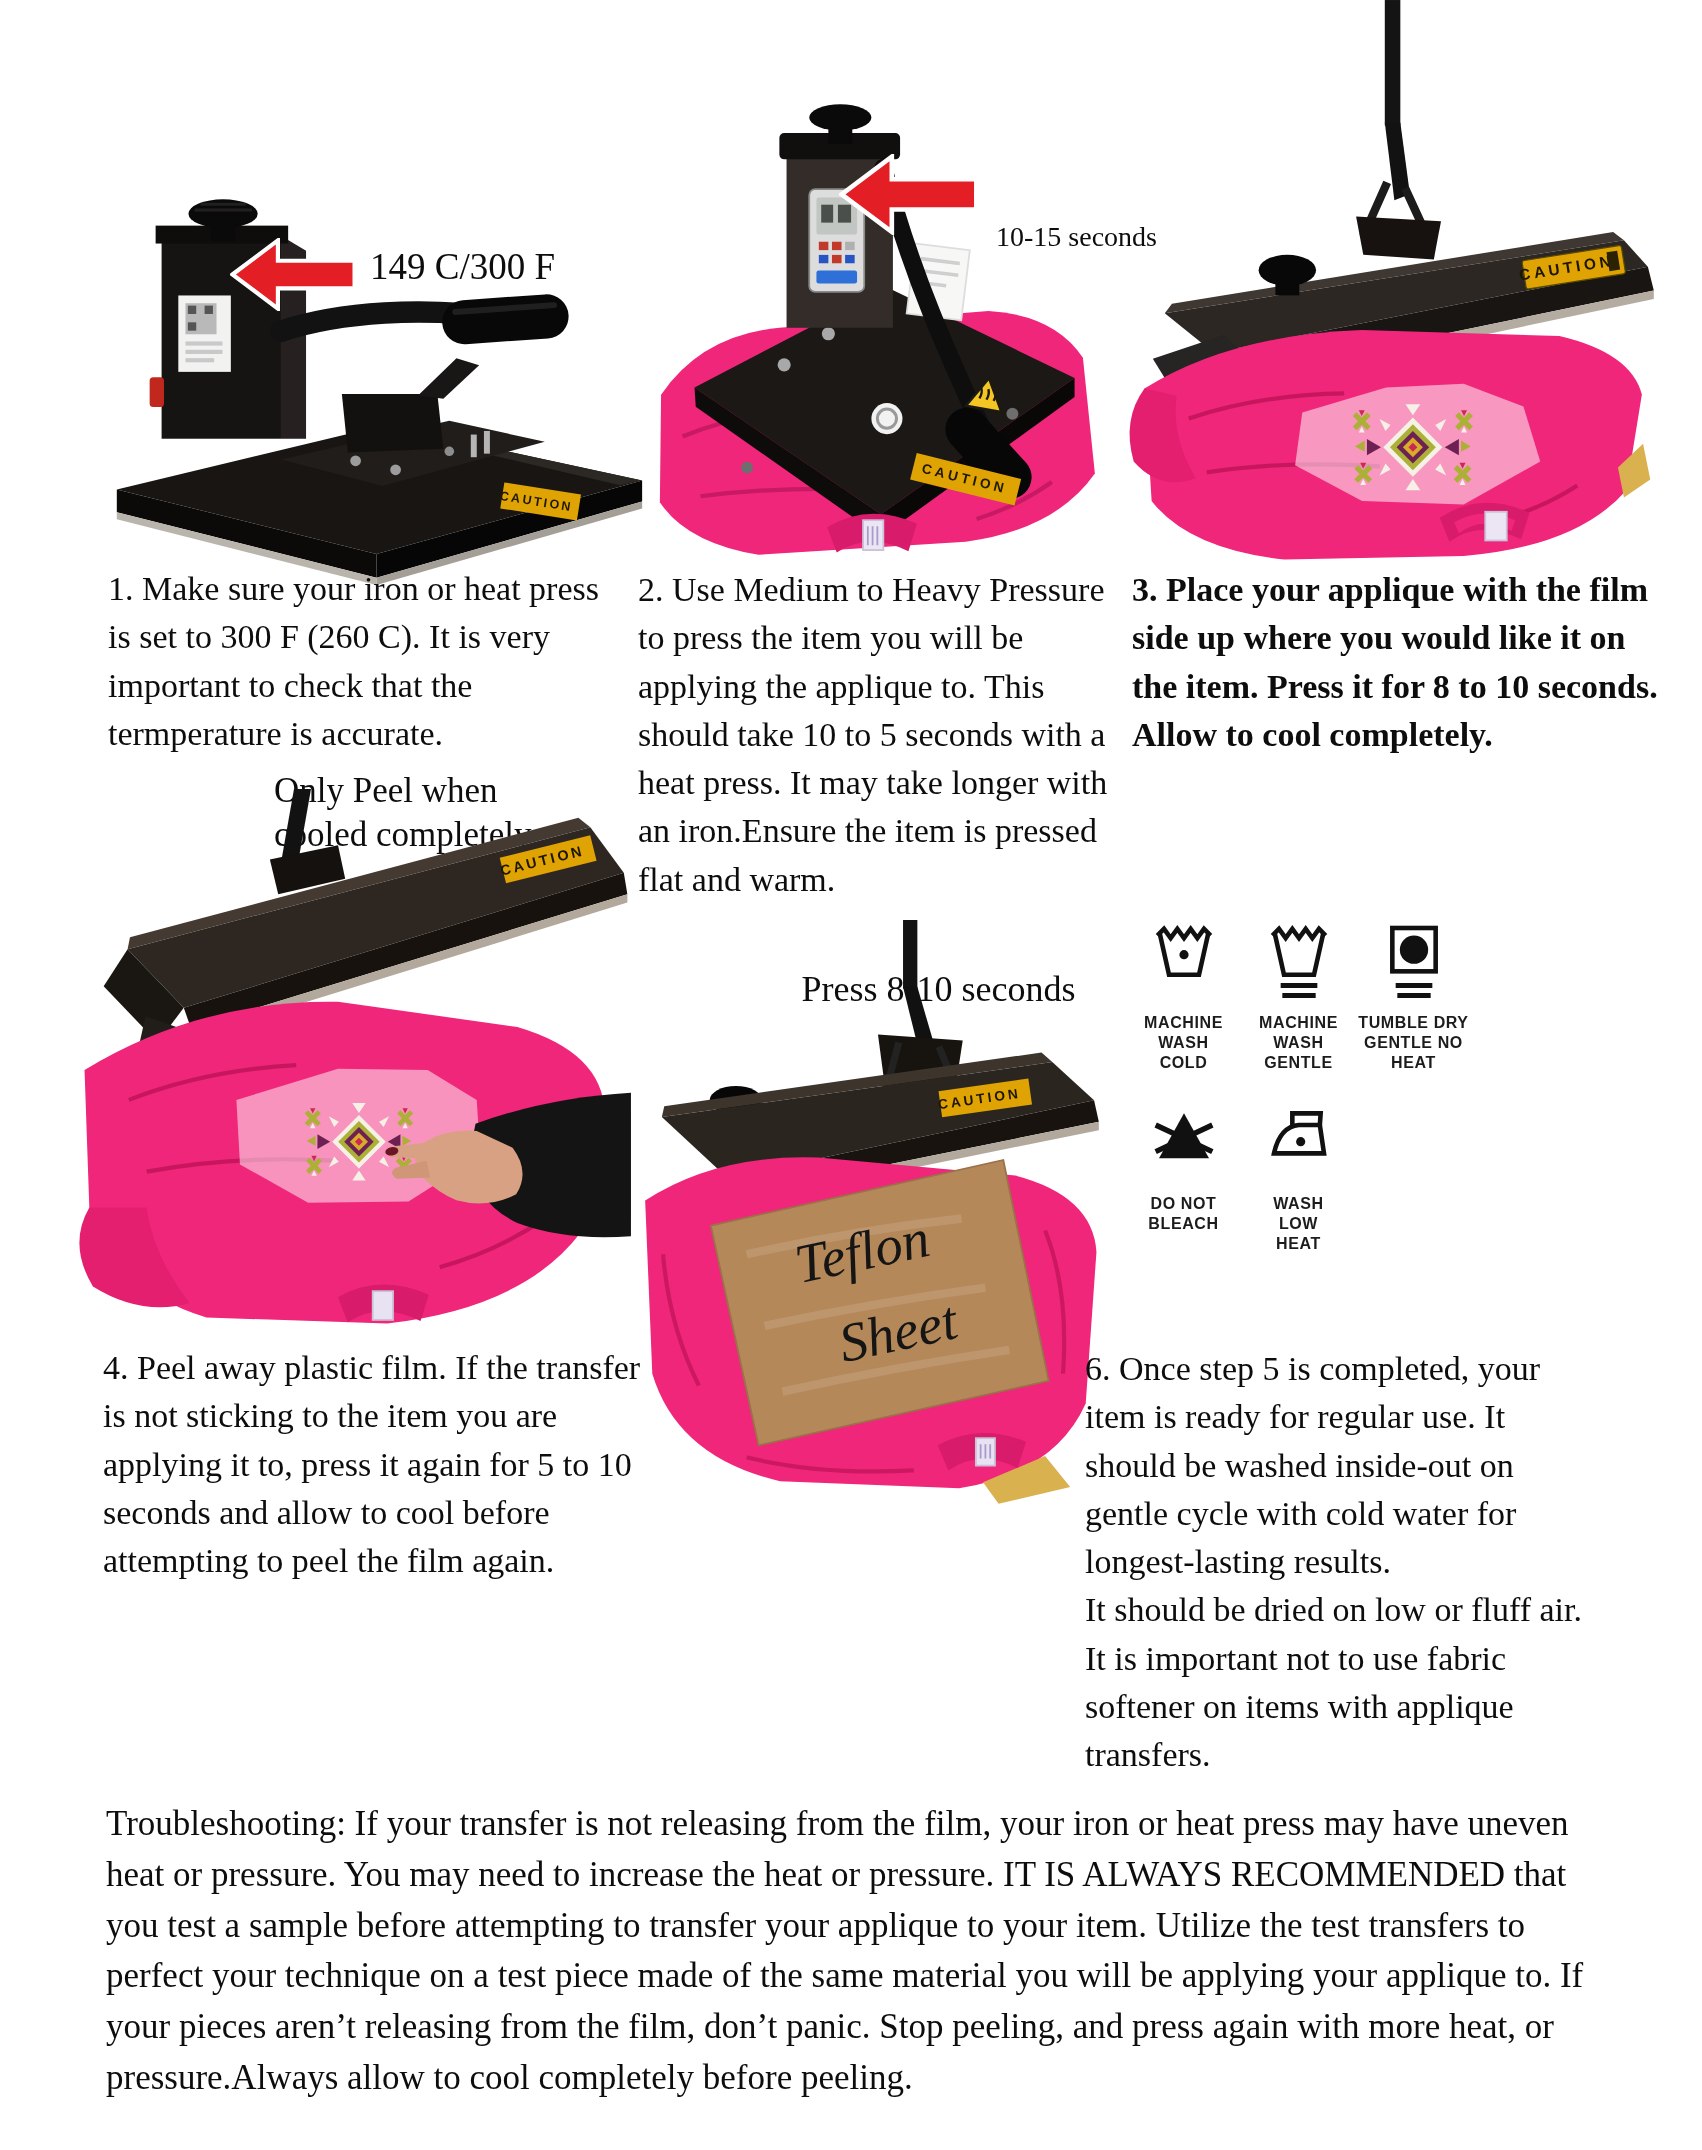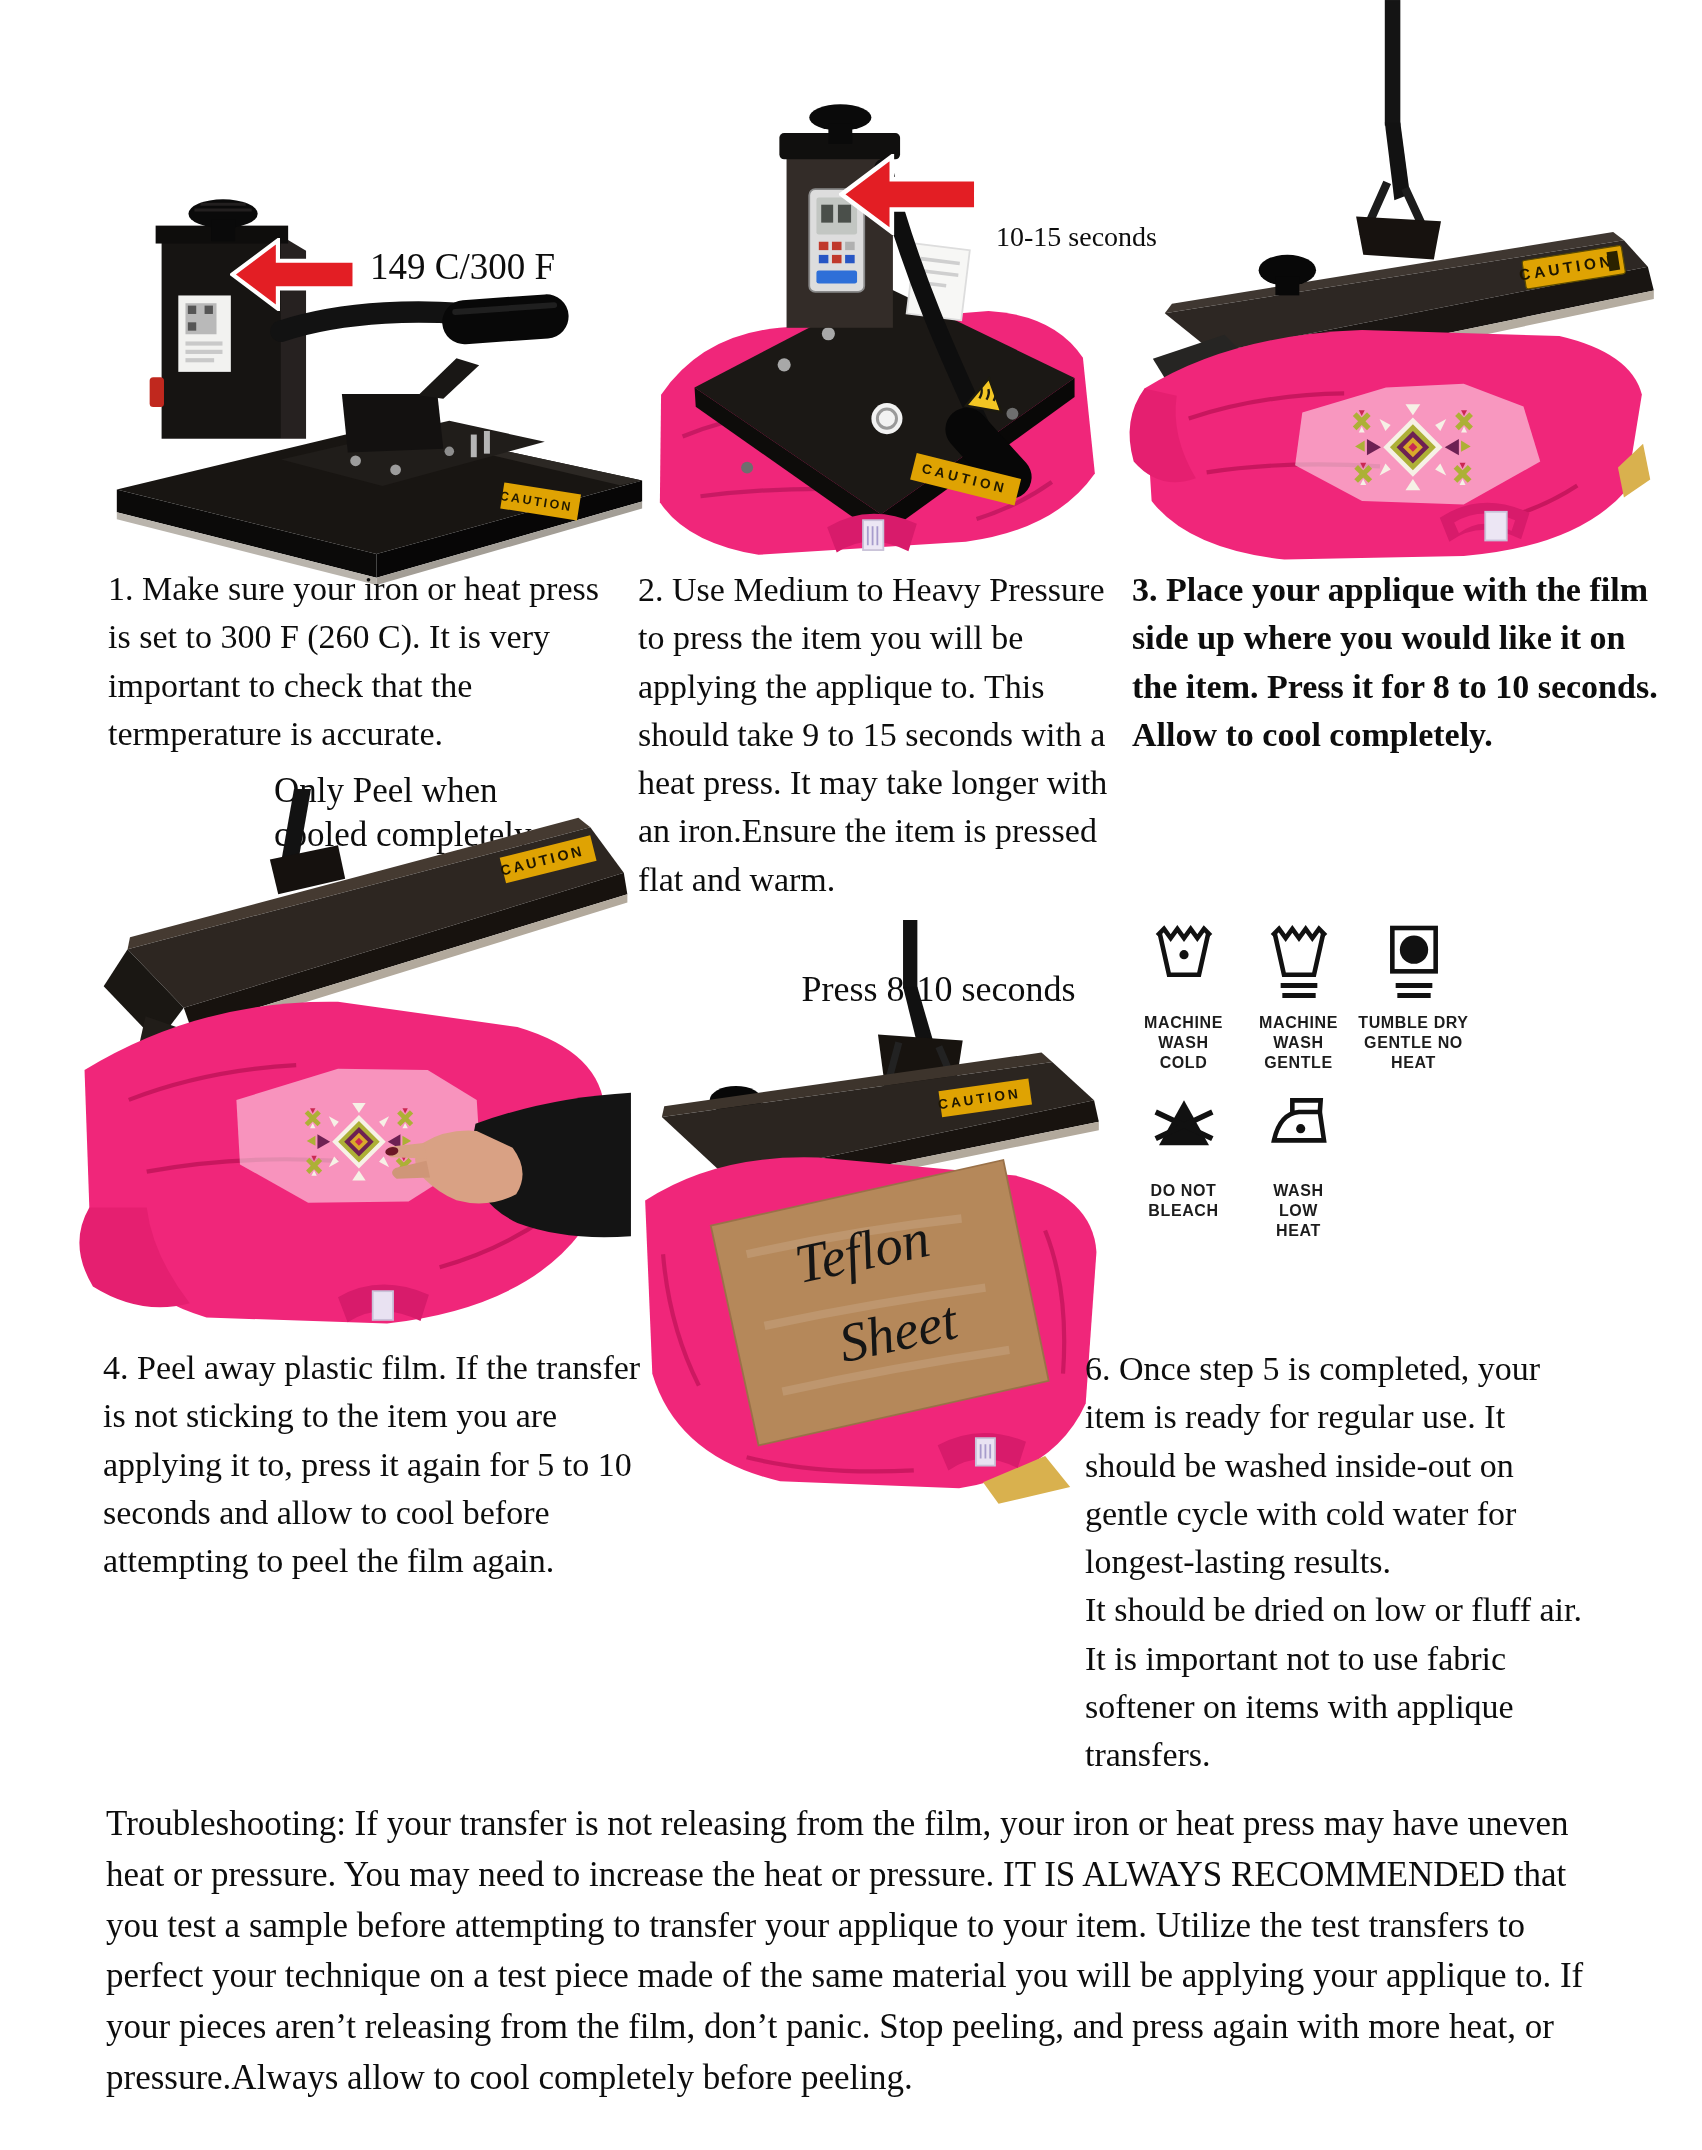--- a/index.html
+++ b/index.html
@@ -3,21 +3,21 @@
 <meta charset="utf-8">
 <style>
   html,body{margin:0;padding:0;background:#ffffff;}
   .page{position:relative;width:1703px;height:2151px;background:#ffffff;overflow:hidden;
         font-family:"Liberation Serif", serif;color:#0d0d0d;}
   .photo{position:absolute;}
   .photo svg{display:block;width:100%;height:100%;}
   .caption{position:absolute;font-size:34px;line-height:1.42;white-space:pre-line;}
   .annotation{position:absolute;font-size:36px;line-height:1.25;}
   .arrow{position:absolute;}
-  .care-grid{position:absolute;display:grid;grid-template-columns:repeat(3,115px);row-gap:19px;}
+  .care-grid{position:absolute;display:grid;grid-template-columns:repeat(3,115px);row-gap:32px;}
   .care-cell{display:flex;flex-direction:column;align-items:center;gap:9.6px;}
   .care-cell svg{display:block;}
   .care-label{font-family:"Liberation Sans", sans-serif;font-weight:bold;font-size:16px;
               line-height:1.25;letter-spacing:0.6px;text-align:center;white-space:pre-line;color:#1c1c1c;}
   .troubleshooting{position:absolute;font-size:35px;line-height:1.45;}
   .caution-text{font-family:"Liberation Sans", sans-serif;font-weight:bold;}
 </style>
 </head>
 <body>
 
@@ -226,21 +226,21 @@
       <polygon points="330,690 470,648 600,642 700,680 728,772 600,844 430,838 318,778" fill="rgba(255,255,255,0.52)"></polygon>
       <use href="#aztec" transform="translate(515,748) scale(0.62)"></use>
 
       <path d="M560 866 Q630 820 710 858 L696 902 Q628 868 576 906 Z" fill="#d81b6b"></path>
       <path d="M584 874 Q630 846 686 870 L680 888 Q630 862 592 892 Z" fill="#f0267a"></path>
       <rect x="636" y="856" width="36" height="48" fill="#ece6f4" stroke="#c9c2d8" stroke-width="3"></rect>
     </svg>
   </div>
 
   <div class="caption" style="left:108px;top:565px;width:496px;">1. Make sure your iron or heat press is set to 300 F (260 C). It is very important to check that the termperature is accurate.</div>
-  <div class="caption" style="left:638px;top:566px;width:478px;">2. Use Medium to Heavy Pressure to press the item you will be applying the applique to. This should take 9 to 15 seconds with a heat press. It may take longer with an iron.Ensure the item is pressed flat and warm.</div>
+  <div class="caption" style="left:638px;top:566px;width:478px;">2. Use Medium to Heavy Pressure to press the item you will be applying the applique to. This should take 10 to 5 seconds with a heat press. It may take longer with an iron.Ensure the item is pressed flat and warm.</div>
   <div class="caption" style="left:1132px;top:566px;width:526px;font-weight:bold;">3. Place your applique with the film side up where you would like it on the item. Press it for 8 to 10 seconds. Allow to cool completely.</div>
 
   <div class="annotation" style="left:274px;top:769px;width:311px;font-size:35px;">Only Peel when cooled completely</div>
 
   <div class="photo" style="left:57px;top:789px;width:574px;height:553px;">
     <svg viewBox="0 0 960 925">
 
       <g transform="rotate(10 400 60)">
           <rect x="386" y="-20" width="28" height="160" fill="#121212"></rect>
         </g>

